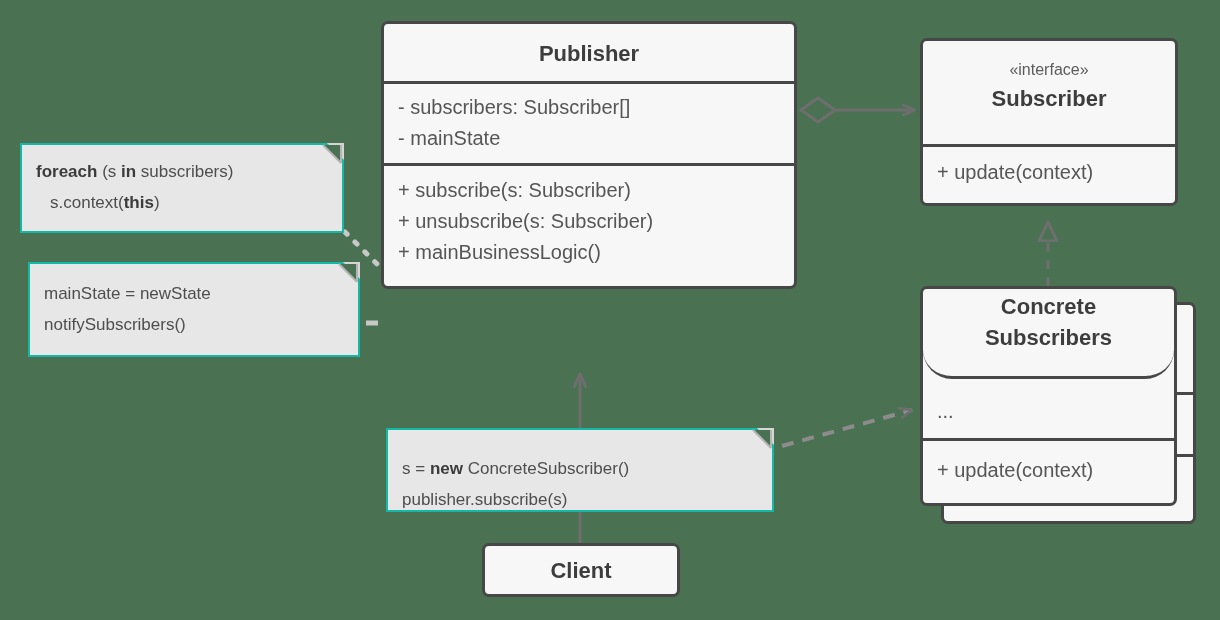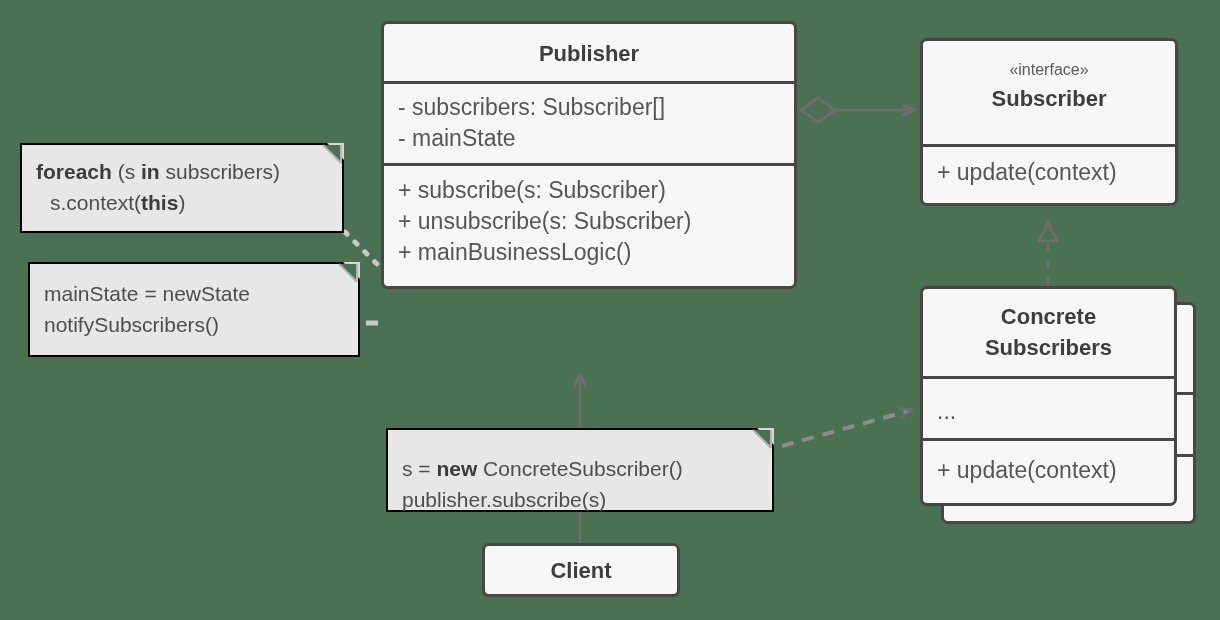--- a/index.html
+++ b/index.html
@@ -53,21 +53,21 @@
   }
   .stereo {
     display: block;
     font-weight: normal;
     font-size: 16px;
     color: #5c5c5c;
     line-height: 29px;
   }
   .member {
     color: #565656;
-    font-size: 23px;
+    font-size: 20px;
     line-height: 31px;
     white-space: nowrap;
   }
 
   
   .stack-back {
     position: absolute;
     background: #f7f7f7;
     border: 3px solid #474747;
     border-radius: 7px;
@@ -77,25 +77,25 @@
   .stack-back .sect {
     box-sizing: border-box;
     border-bottom: 3px solid #474747;
   }
   .stack-back .sect:last-child { border-bottom: none; }
 
   
   .note {
     position: absolute;
     background: #e7e7e7;
-    border: 2px solid #000000;
+    border: 2px solid #14b8a6;
     box-sizing: border-box;
     z-index: 6;
     color: #4e4e4e;
-    font-size: 21px;
+    font-size: 17px;
     line-height: 31px;
   }
   .note .inner {
     padding: 11px 14px 12px 14px;
   }
   .note b { color: #3c3c3c; font-weight: bold; }
   .note .fold-tri {
     position: absolute;
     right: -2px;
     top: -2px;
@@ -180,21 +180,21 @@
     </div>
   </div>
 
   <div class="stack-back" style="left:941px; top:302px; width:255px; height:222px;">
     <div class="sect" style="height:90px;"></div>
     <div class="sect" style="height:62px;"></div>
     <div class="sect" style="height:64px;"></div>
   </div>
 
   <div class="umlbox" style="left:920px; top:286px; width:257px;">
-    <div class="sect title-sect" style="height:90px; padding-top:12px; line-height:31px;">
+    <div class="sect title-sect" style="height:90px; padding-top:2px; line-height:31px;border-radius:29px;">
       <span>Concrete</span><br>
       <span>Subscribers</span>
     </div>
     <div class="sect" style="height:62px; padding-top:22px;">
       <div class="member" style="line-height:20px;">...</div>
     </div>
     <div class="sect" style="height:62px; padding-top:14px;">
       <div class="member">+ update(context)</div>
     </div>
   </div>

